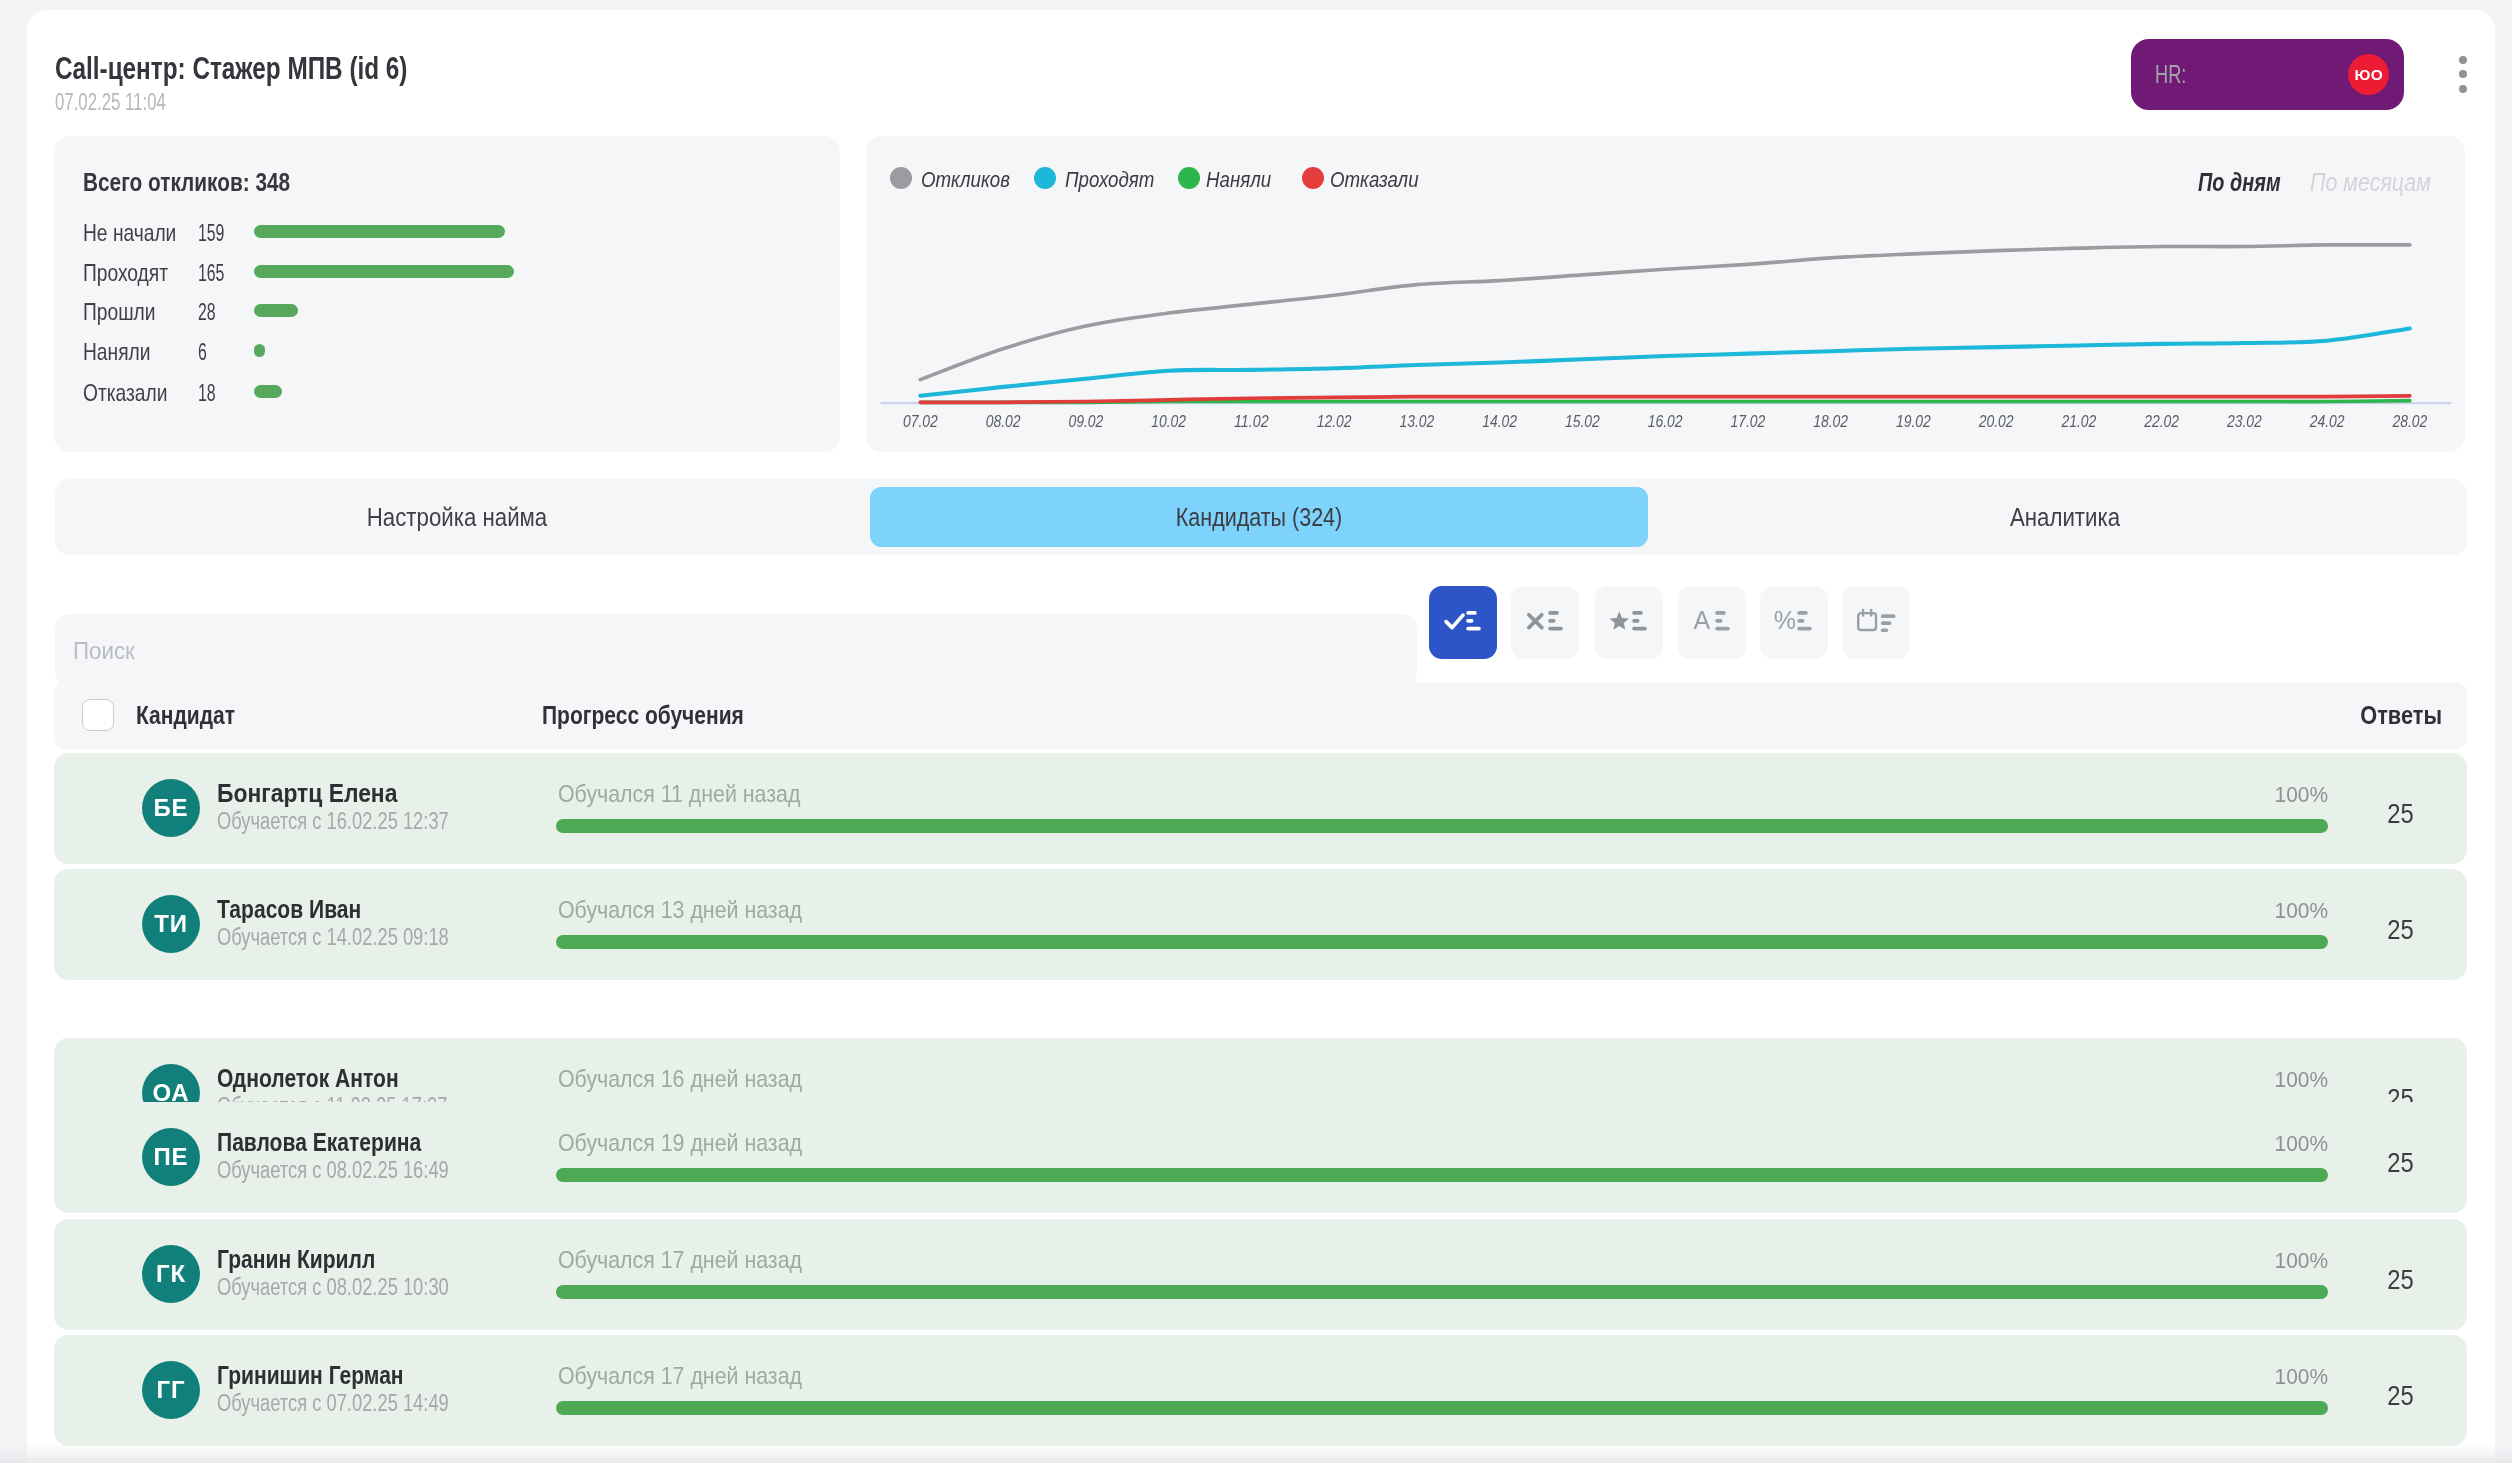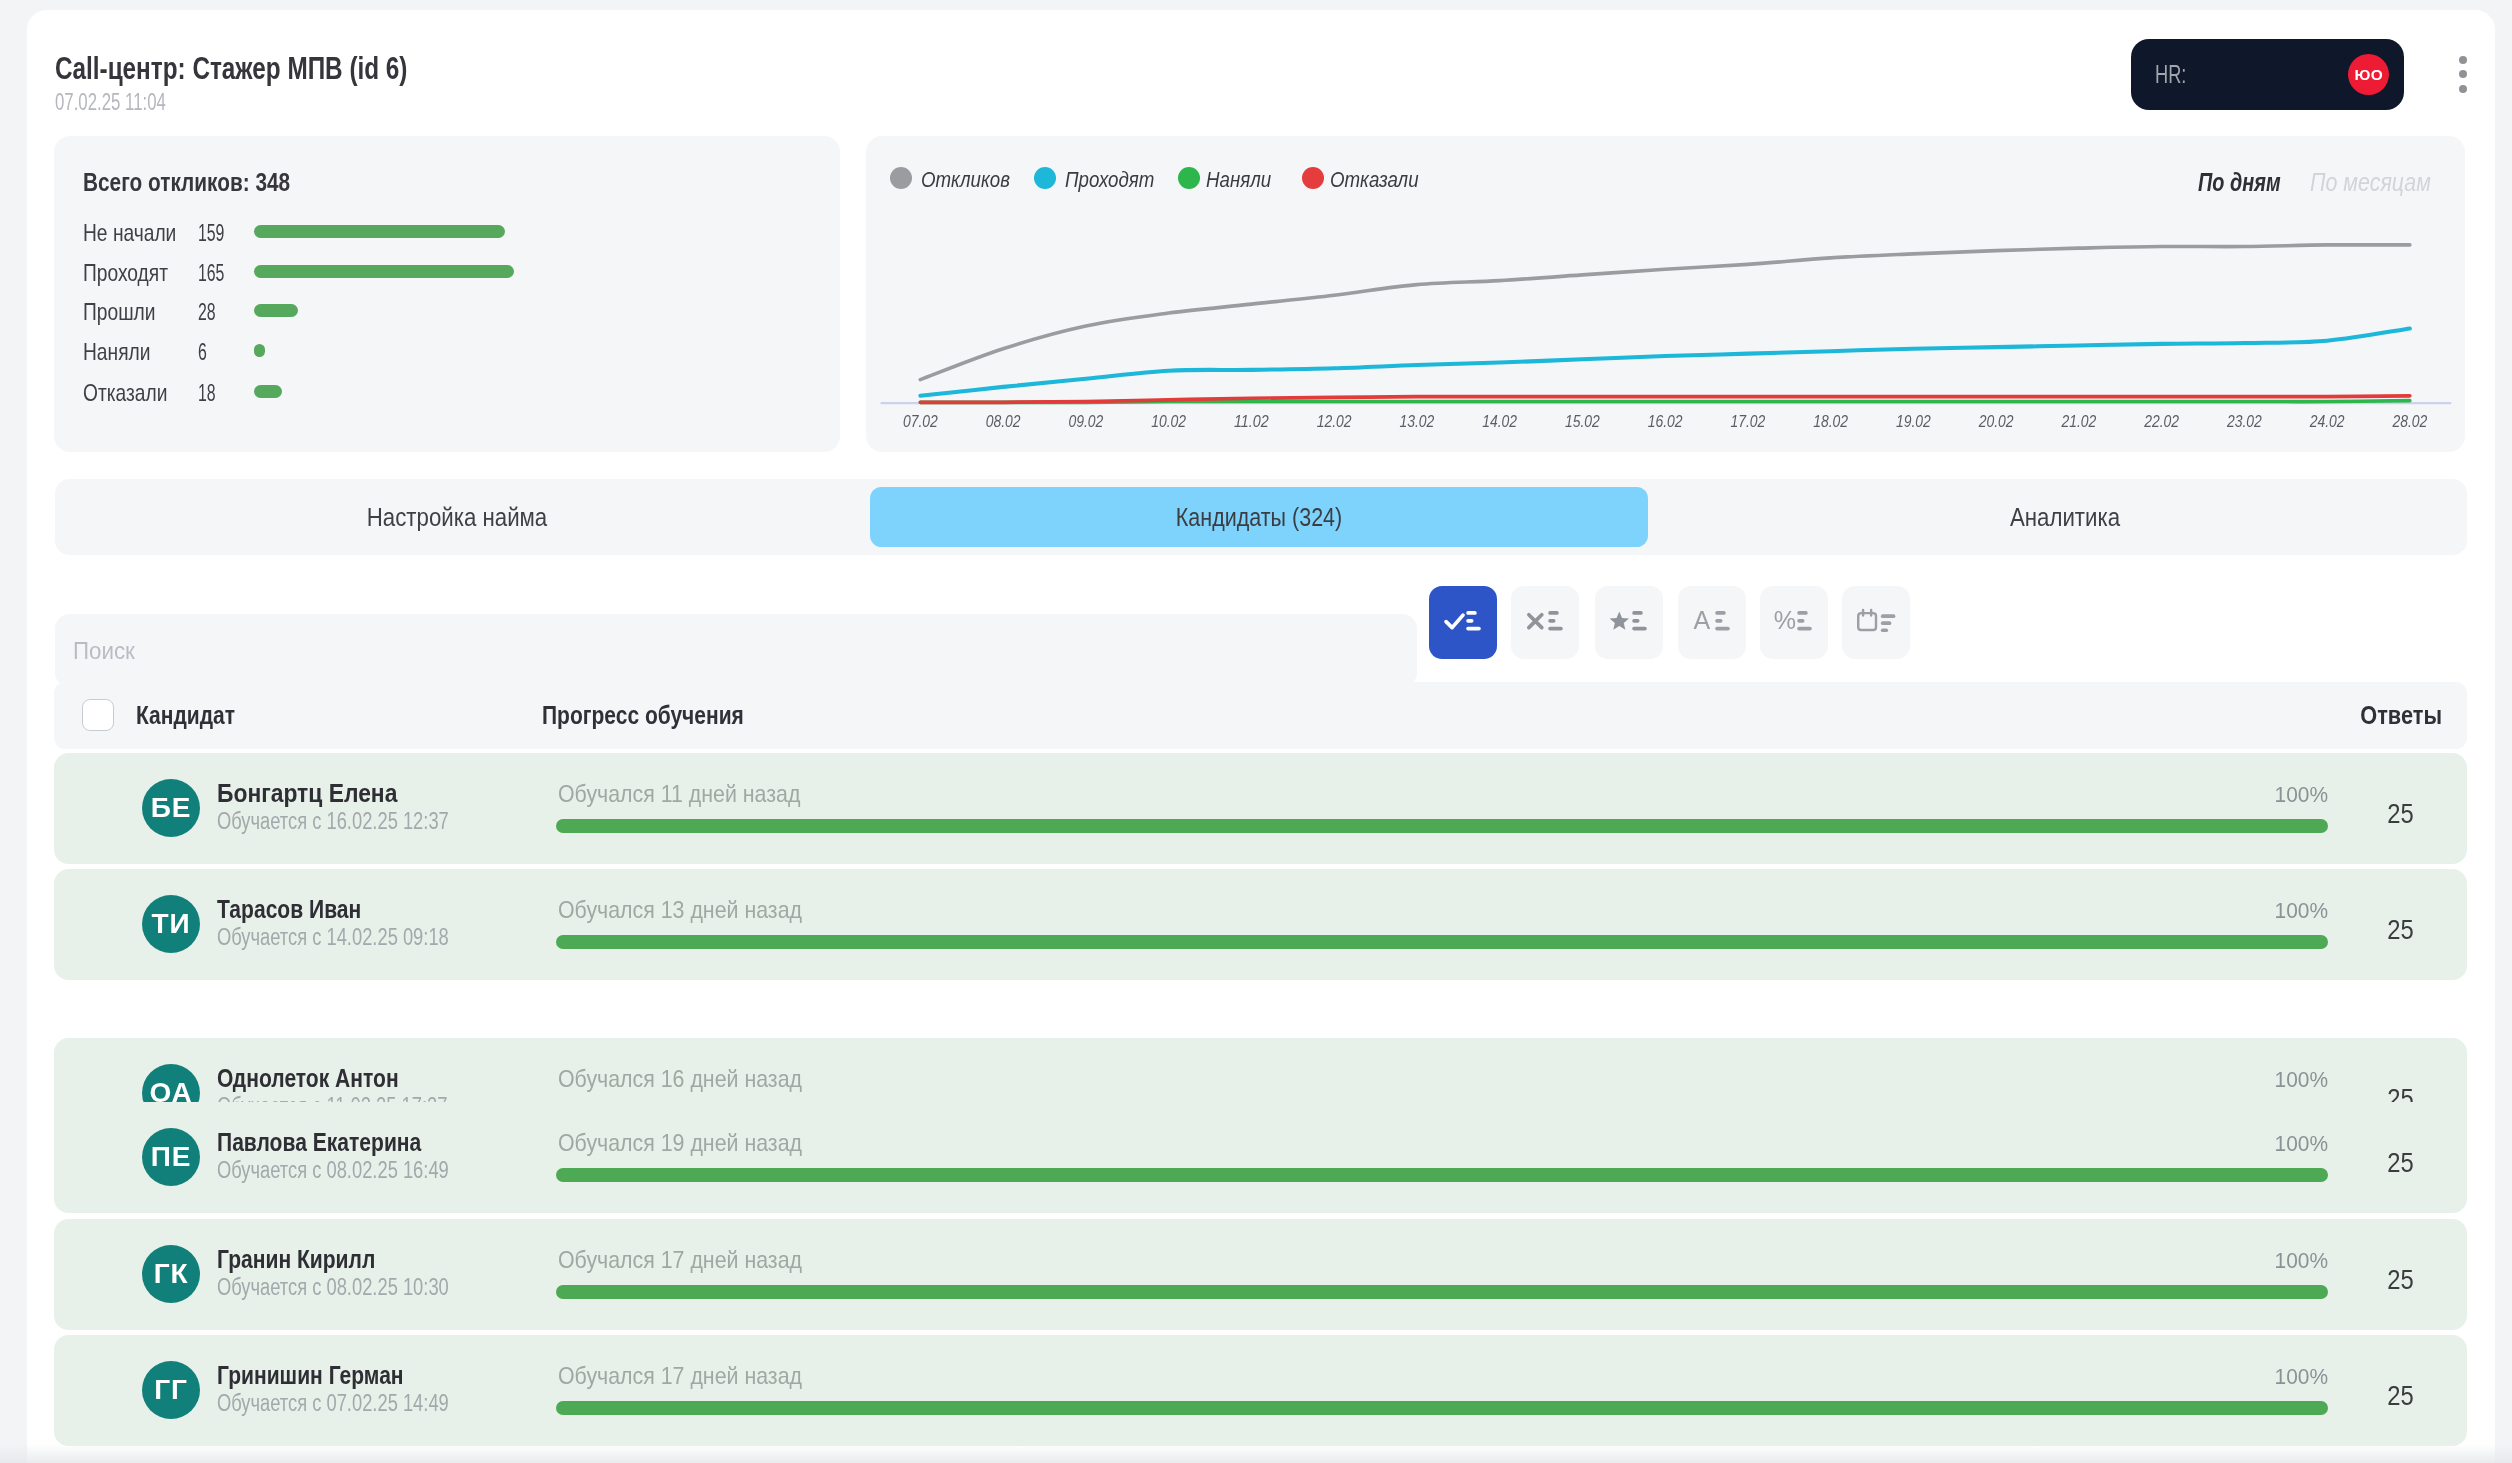--- a/index.html
+++ b/index.html
@@ -3,21 +3,21 @@
 <meta charset="utf-8">
 <style>
   * { margin:0; padding:0; box-sizing:border-box; }
   html,body { width:2512px; height:1464px; }
   body { background:#f3f4f6; font-family:"Liberation Sans", sans-serif; position:relative; overflow:hidden; }
   .card { position:absolute; left:27px; top:9.7px; width:2468px; height:1469px; background:#fff; border-radius:19.5px; }
   .panel { position:absolute; background:#f5f6f8; border-radius:16px; }
   .title { position:absolute; left:28px; top:41px; font-size:31px; font-weight:bold; color:#35353b; transform:scaleX(.784); transform-origin:0 50%; white-space:nowrap; }
   .date { position:absolute; left:28px; top:78px; font-size:24px; color:#b5b7bd; transform:scaleX(.70); transform-origin:0 50%; white-space:nowrap; }
   
-  .hrbox { position:absolute; left:2104px; top:29px; width:273px; height:71px; background:#0f172a; border-radius:18px; }
+  .hrbox { position:absolute; left:2104px; top:29px; width:273px; height:71px; background:#701a75; border-radius:18px; }
   .hrlabel { position:absolute; left:24px; top:20px; font-size:26px; color:#a2a6ad; transform:scaleX(.70); transform-origin:0 50%; }
   .hrava { position:absolute; right:14.6px; top:15.4px; width:41px; height:41px; border-radius:50%; background:#ee1b35; color:#fff; font-size:15.4px; font-weight:bold; text-align:center; line-height:41px; letter-spacing:0.4px; }
   .dots { position:absolute; left:2432px; top:46px; }
   .dots div { width:8px; height:8px; border-radius:50%; background:#8f9296; margin-bottom:6.5px; }
   
   .stats { left:27px; top:126px; width:786px; height:316px; }
   .stats h2 { position:absolute; left:29px; top:31px; font-size:26px; font-weight:bold; color:#36363c; transform:scaleX(.80); transform-origin:0 50%; white-space:nowrap; }
   .srow { position:absolute; left:29px; height:26px; }
   .srow .lbl { position:absolute; left:0; top:0; font-size:24px; color:#3f3f45; white-space:nowrap; transform:scaleX(.80); transform-origin:0 50%; }
   .srow .num { position:absolute; left:115px; top:0; font-size:24px; color:#3f3f45; transform:scaleX(.66); transform-origin:0 50%; }
@@ -41,21 +41,21 @@
   .fbtn svg { position:absolute; left:13px; top:15.4px; }
   .fblue { background:#2d55c8; }
   .vybox { position:absolute; left:1900px; top:576px; width:541px; height:73px; background:#f5f6f8; border-radius:14.6px; }
   .vybox span { position:absolute; left:21px; top:23px; font-size:24px; color:#3e3e44; transform:scaleX(.78); transform-origin:0 50%; white-space:nowrap; }
   .pluswrap { position:absolute; right:14px; top:15.4px; width:42px; height:42px; border-radius:50%; background:#eaecef; }
   
   .thead { position:absolute; left:27px; top:672px; width:2413px; height:67px; background:#f5f6f8; border-radius:11.4px;text-decoration:underline; }
   .cb { position:absolute; left:28px; top:17px; width:32px; height:32px; border:1.6px solid #c8cbd1; border-radius:8px; background:#fff; }
   .thc { position:absolute; top:19.5px; font-size:25px; font-weight:bold; color:#303038; transform:scaleX(.84); transform-origin:0 50%; white-space:nowrap; }
   .row { position:absolute; left:27px; width:2413px; height:111px; background:#e7f1e9; border-radius:14.6px; }
-  .ava { position:absolute; left:88px; top:26px; width:58px; height:58px; border-radius:50%; background:#12807a; color:#fff; text-align:center; line-height:58px; font-size:28px; font-weight:bold; letter-spacing:0.8px; }
+  .ava { position:absolute; left:88px; top:26px; width:58px; height:58px; border-radius:50%; background:#12807a; color:#fff; text-align:center; line-height:58px; font-size:24px; font-weight:bold; letter-spacing:0.8px; }
   .nm { position:absolute; left:163px; top:25px; font-size:26px; font-weight:bold; color:#2e2e34; white-space:nowrap; transform:scaleX(.81); transform-origin:0 50%; }
   .sub { position:absolute; left:163px; top:55px; font-size:23.5px; color:#a4a8ac; white-space:nowrap; transform:scaleX(.78); transform-origin:0 50%; }
   .ptx { position:absolute; left:504px; top:27px; font-size:24px; color:#9fa8a2; white-space:nowrap; transform:scaleX(.89); transform-origin:0 50%; }
   .pct { position:absolute; left:2112px; top:29px; width:162px; text-align:right; font-size:22px; color:#8d9196; transform:scaleX(.95); transform-origin:100% 50%; }
   .pbar { position:absolute; left:502px; top:66px; width:1772px; height:14px; border-radius:7.3px; background:#4da953; }
   .ans { position:absolute; left:2292px; top:45px; width:109px; text-align:center; font-size:28px; color:#3b3b40; transform:scaleX(.85); transform-origin:50% 50%; }
   .fade { position:absolute; left:0; top:1444px; width:2512px; height:20px; background:linear-gradient(to bottom, rgba(243,244,246,0), rgba(228,230,233,0.85)); }
 </style>
 </head>
 <body>

